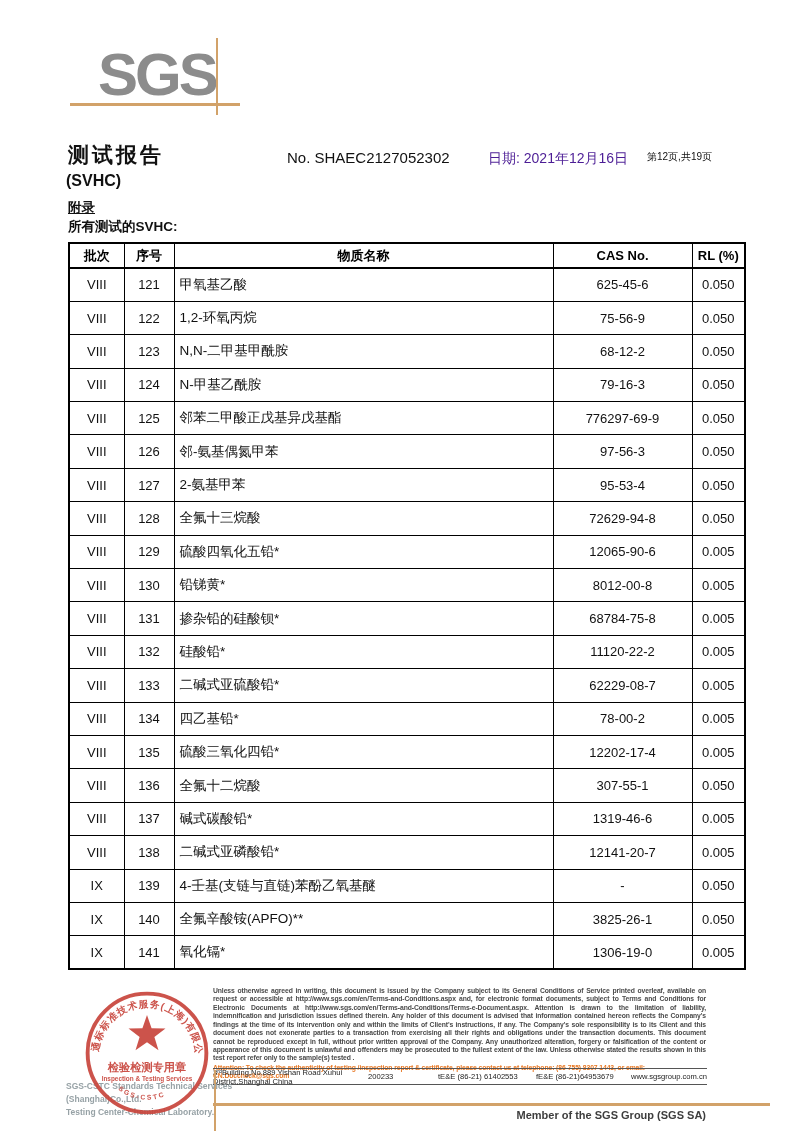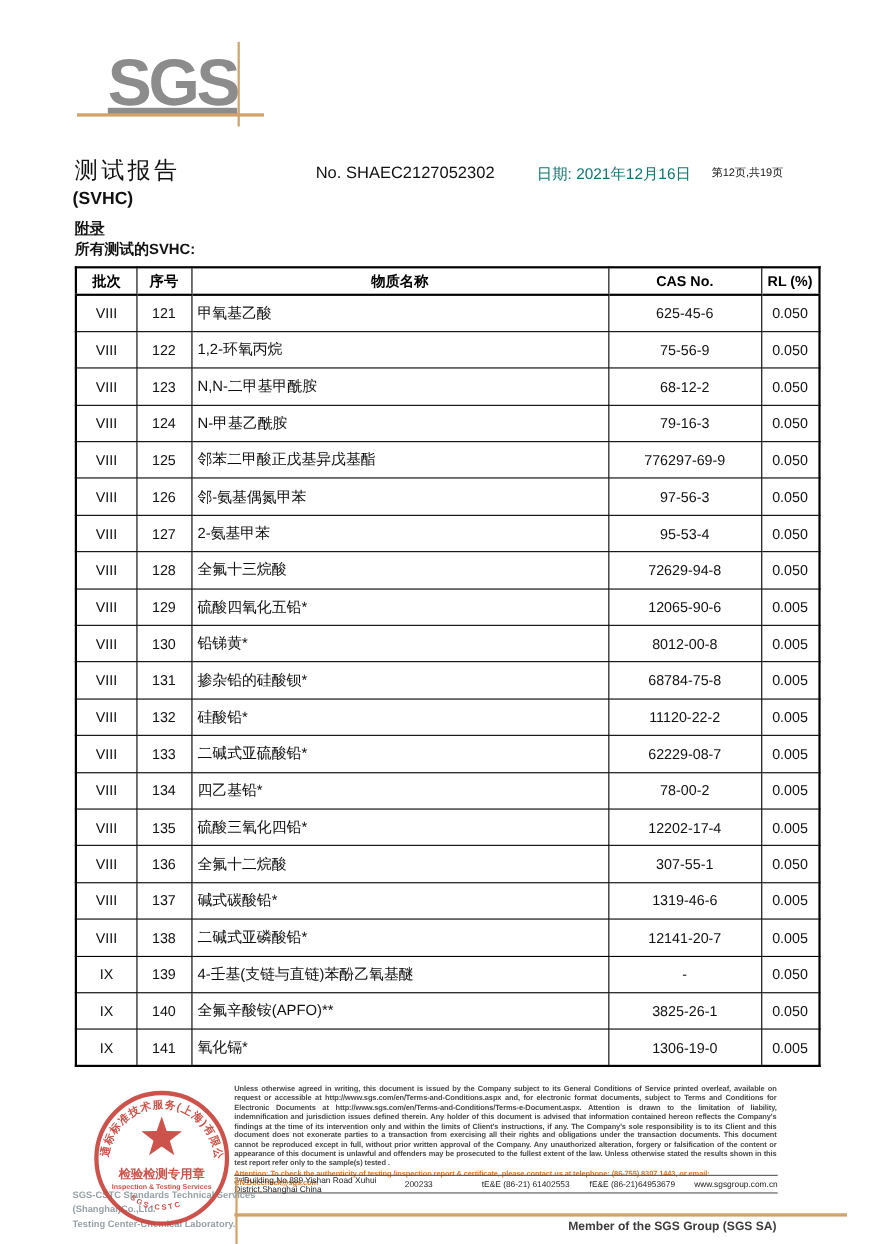--- a/index.html
+++ b/index.html
@@ -1,29 +1,29 @@
 <!DOCTYPE html>
 <html><head>
 <meta charset="utf-8">
 <style>
   * { margin:0; padding:0; box-sizing:border-box; }
   body { background:#ffffff; font-family:"Liberation Sans", sans-serif; }
   .page { position:relative; width:800px; height:1131px; background:#fff; overflow:hidden; margin:0 auto; }
 
   
   .logo-text { position:absolute; left:98px; top:40px; font-size:60px; font-weight:700;
-               color:#8c8c8c; letter-spacing:-3px; font-family:"Liberation Sans", sans-serif;text-decoration:underline; }
+               color:#8c8c8c; letter-spacing:-3px; font-family:"Liberation Sans", sans-serif; }
   .logo-hline { position:absolute; left:70px; top:103px; width:170px; height:3px; background:#d2a269; }
   .logo-vline { position:absolute; left:216px; top:38px; width:2px; height:77px; background:#d2a269; }
 
   
-  .report-title { position:absolute; left:68px; top:141px; font-size:21px; font-weight:400; color:#111; letter-spacing:3px; }
+  .report-title { position:absolute; left:68px; top:141px; font-size:21px; font-weight:700; color:#111; letter-spacing:3px; }
   .report-subtitle { position:absolute; left:66px; top:172px; font-size:16px; font-weight:700; color:#111; }
   .report-no { position:absolute; left:287px; top:149px; font-size:15px; color:#111; }
-  .report-date { position:absolute; left:488px; top:150px; font-size:14px; color:#0f766e; }
+  .report-date { position:absolute; left:488px; top:150px; font-size:14px; color:#4c1d95; }
   .report-pages { position:absolute; left:647px; top:150px; font-size:10px; color:#111; }
   .appendix { position:absolute; left:68px; top:199px; font-size:13.5px; font-weight:700; color:#111;text-decoration:underline; }
   .tested-svhc { position:absolute; left:68px; top:218px; font-size:13.5px; font-weight:700; color:#111; }
 
   
   table.svhc { position:absolute; left:68px; top:242px; width:676px; border-collapse:collapse;
                border:2px solid #000; table-layout:fixed; }
   table.svhc th { border:1px solid #000; border-bottom:2px solid #000; height:25px;
                   font-size:13px; font-weight:700; color:#000; text-align:center; padding:0; }
   table.svhc td { border:1px solid #000; height:33.4px; font-size:13px; color:#111;

